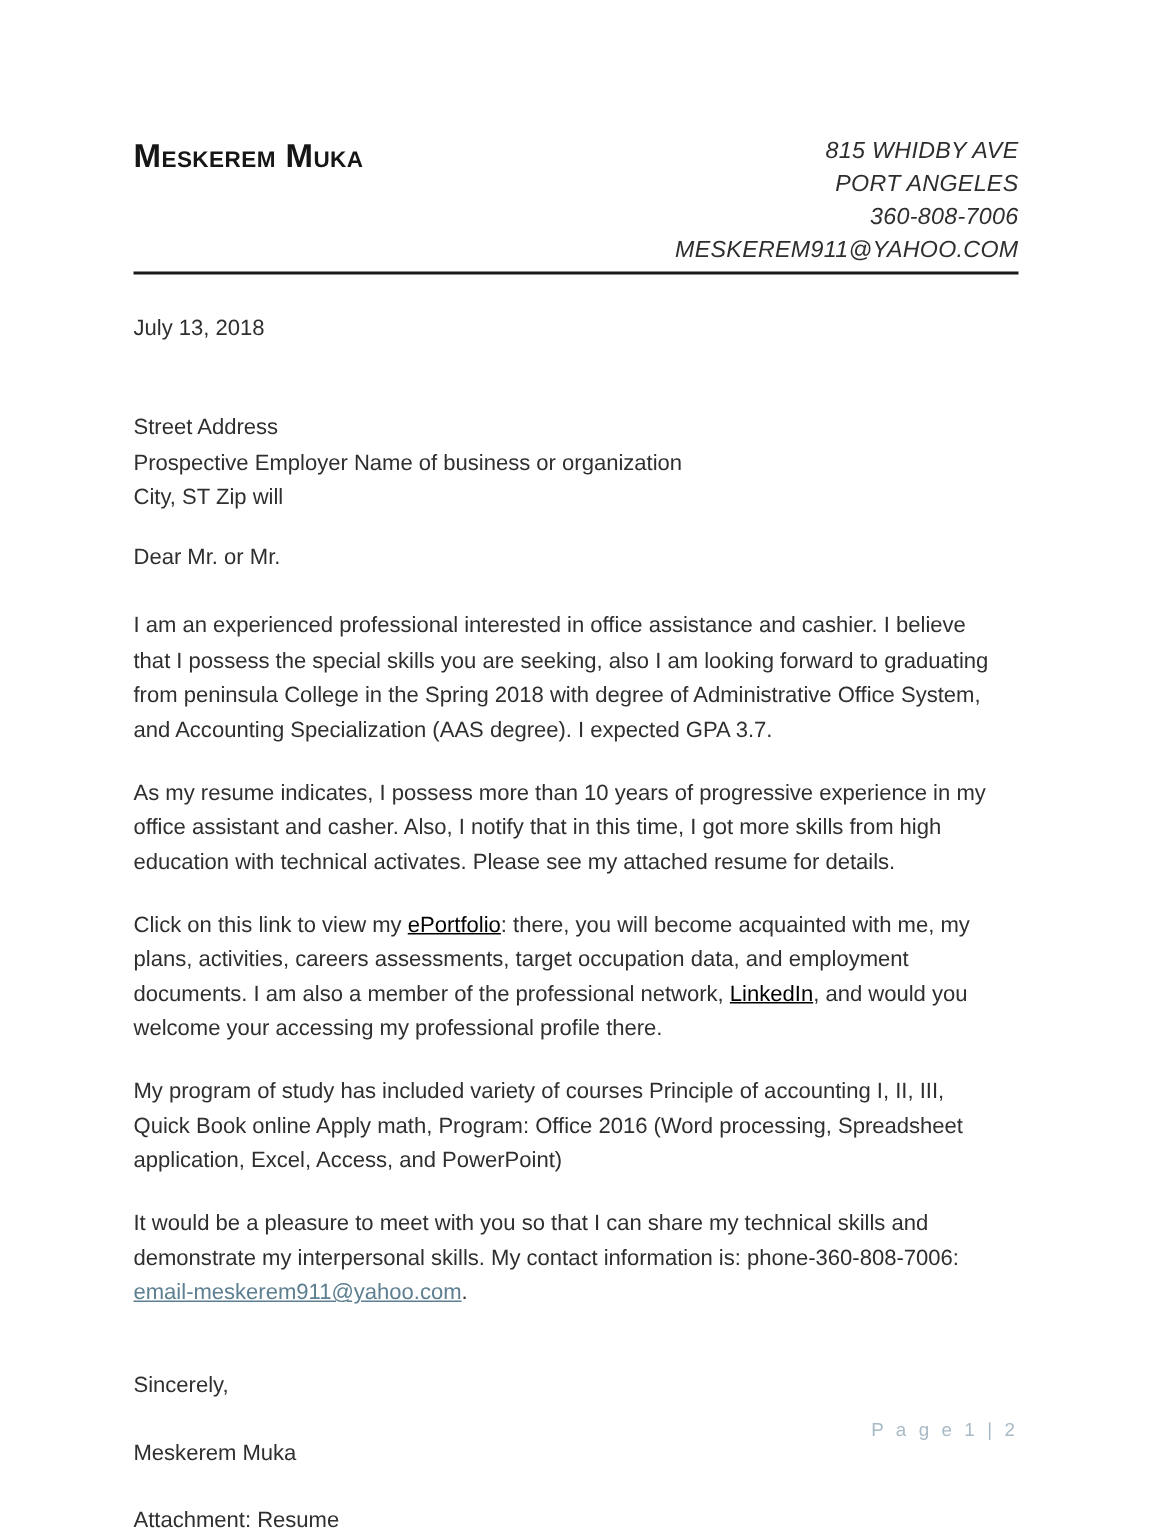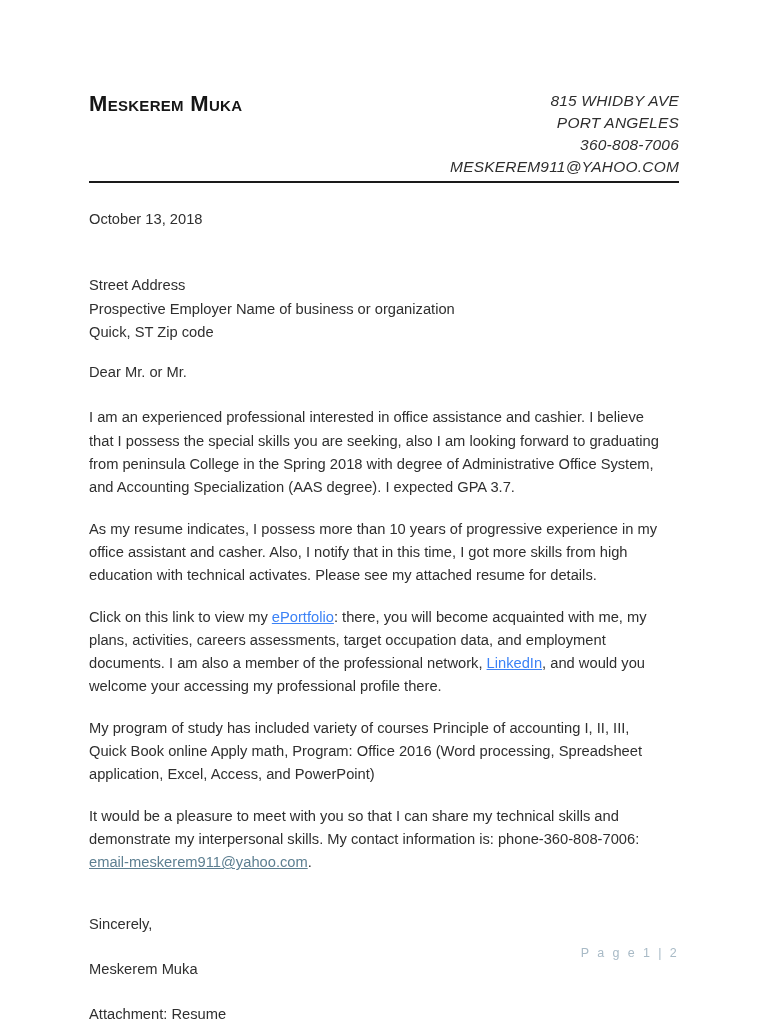--- a/index.html
+++ b/index.html
@@ -93,21 +93,21 @@
     margin: 0 0 22px 0;
   }
 
   p.para {
     margin: 0 0 18px 0;
     text-align: left;
   }
 
   .link-plain {
     text-decoration: underline;
-    color: #3b82f6;
+    color: #000000;
   }
 
   .link-email {
     text-decoration: underline;
     color: #5d7f91;
   }
 
   .closing-block {
     margin-top: 38px;
   }
@@ -139,26 +139,26 @@
       <div>Port Angeles</div>
       <div>360-808-7006</div>
       <div>meskerem911@yahoo.com</div>
     </div>
   </div>
 
   <div class="header-rule"></div>
 
   <div class="body-wrap">
 
-    <div class="date-line">October 13, 2018</div>
+    <div class="date-line">July 13, 2018</div>
 
     <div class="recipient-block">
       <div>Street Address</div>
       <div>Prospective Employer Name of business or organization</div>
-      <div>Quick, ST Zip code</div>
+      <div>City, ST Zip will</div>
     </div>
 
     <div class="salutation">Dear Mr. or Mr.</div>
 
     <p class="para">I am an experienced professional interested in office assistance and cashier. I believe that I possess the special skills you are seeking, also I am looking forward to graduating from peninsula College in the Spring 2018 with degree of Administrative Office System, and Accounting Specialization (AAS degree). I expected GPA 3.7.</p>
 
     <p class="para">As my resume indicates, I possess more than 10 years of progressive experience in my office assistant and casher. Also, I notify that in this time, I got more skills from high education with technical activates. Please see my attached resume for details.</p>
 
     <p class="para"><span>Click on this link to view my </span><a class="link-plain" href="#">ePortfolio</a><span>: there, you will become acquainted with me, my plans, activities, careers assessments, target occupation data, and employment documents. I am also a member of the professional network, </span><a class="link-plain" href="#">LinkedIn</a><span>, and would you welcome your accessing my professional profile there.</span></p>
 

